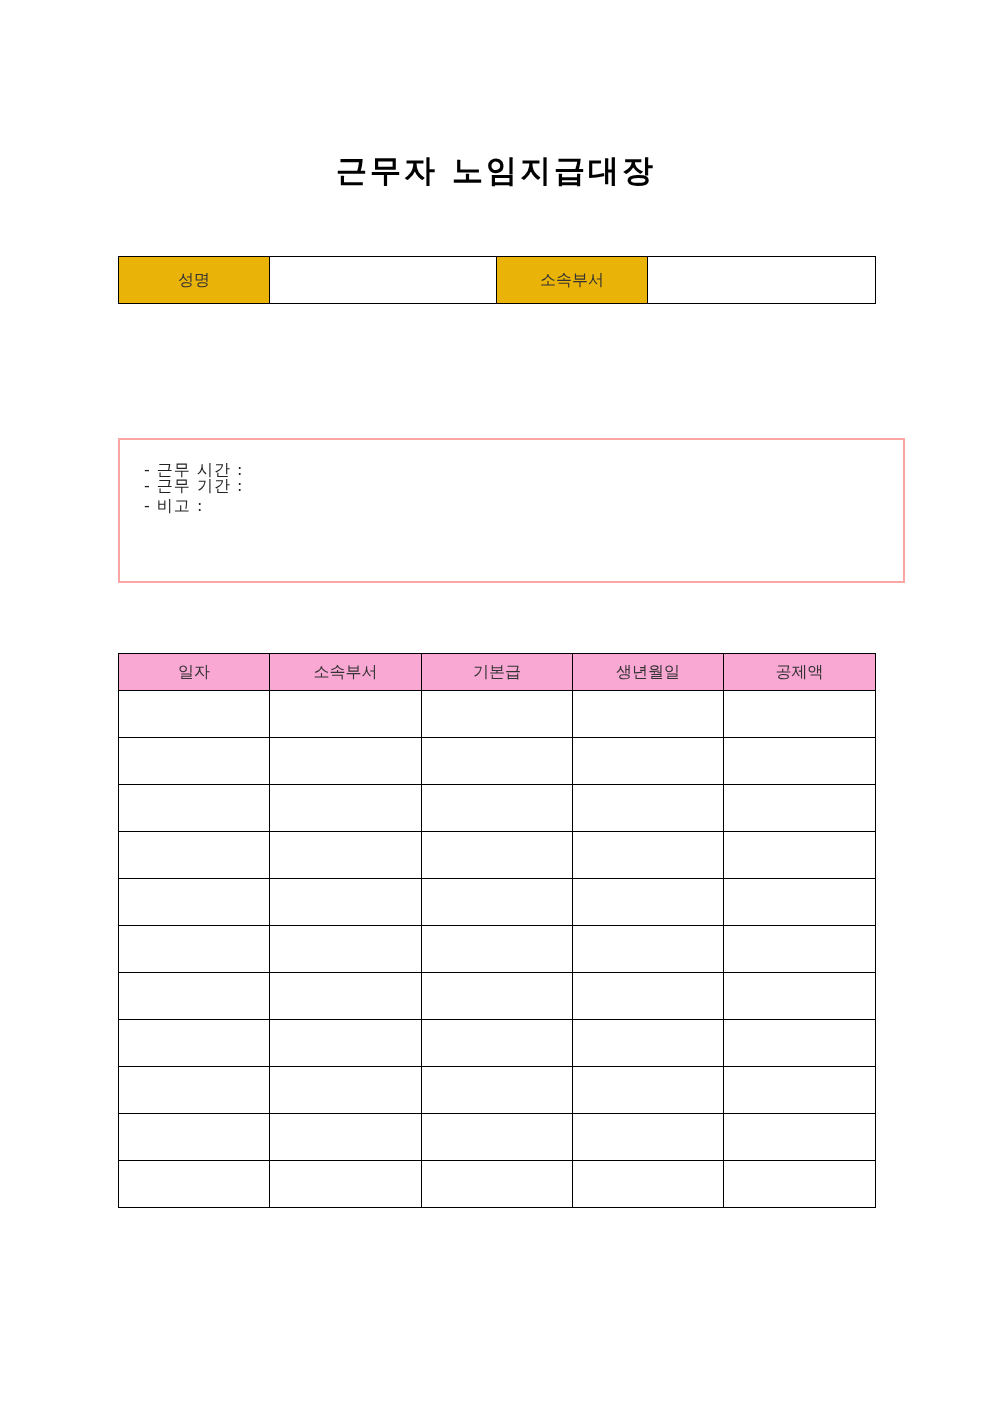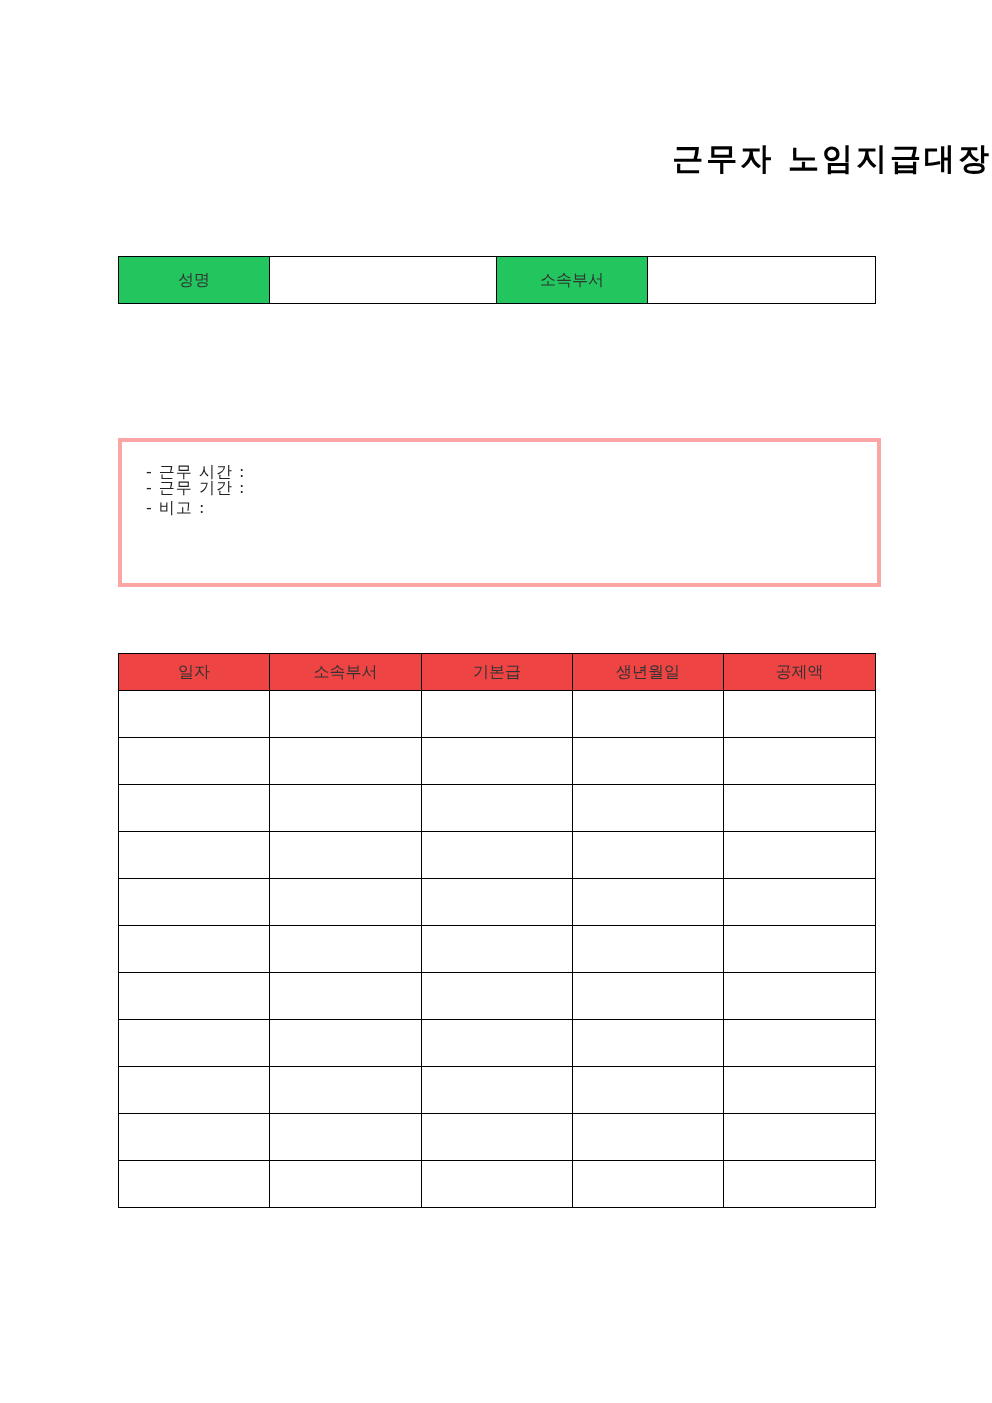--- a/index.html
+++ b/index.html
@@ -1,27 +1,27 @@
 <!DOCTYPE html>
 <html><head>
 <meta charset="utf-8">
 <style>
   html, body { margin:0; padding:0; background:#ffffff; }
   body { width:992px; height:1403px; position:relative; font-family:"DejaVu Sans","Liberation Sans",sans-serif; color:#222; }
-  .title { position:absolute; left:0; top:138px; width:992px; text-align:right; font-size:31px; font-weight:bold; letter-spacing:3px; color:#000; }
+  .title { position:absolute; left:0; top:150px; width:992px; text-align:center; font-size:31px; font-weight:bold; letter-spacing:3px; color:#000; }
   table { border-collapse:collapse; position:absolute; table-layout:fixed; }
   td, th { border:1px solid #000; padding:0; font-weight:normal; font-size:16px; text-align:center; vertical-align:middle; color:#333; }
-  .lbl { background:#22c55e; }
+  .lbl { background:#eab308; }
   #info { left:118px; top:256px; width:757px; }
   #info tr.r1 td { height:46px; }
   #info tr.r2 td { height:61px; }
-  .notes { position:absolute; left:118px; top:438px; width:755px; height:141px; border:4px solid #fca5a5; box-sizing:content-box; }
+  .notes { position:absolute; left:118px; top:438px; width:755px; height:141px; border:2px solid #fca5a5; box-sizing:content-box;padding-left:28px; }
   .notes .line { position:absolute; left:24px; font-size:16px; color:#222; letter-spacing:1px; }
   #ledger { left:118px; top:653px; width:757px; }
-  #ledger th { background:#ef4444; height:36px; }
+  #ledger th { background:#f9a8d4; height:36px; }
   #ledger td { height:46px; }
 </style>
 </head>
 <body>
 
 <div class="title">근무자 노임지급대장</div>
 
 <table id="info">
   <colgroup>
       <col style="width:151px">

